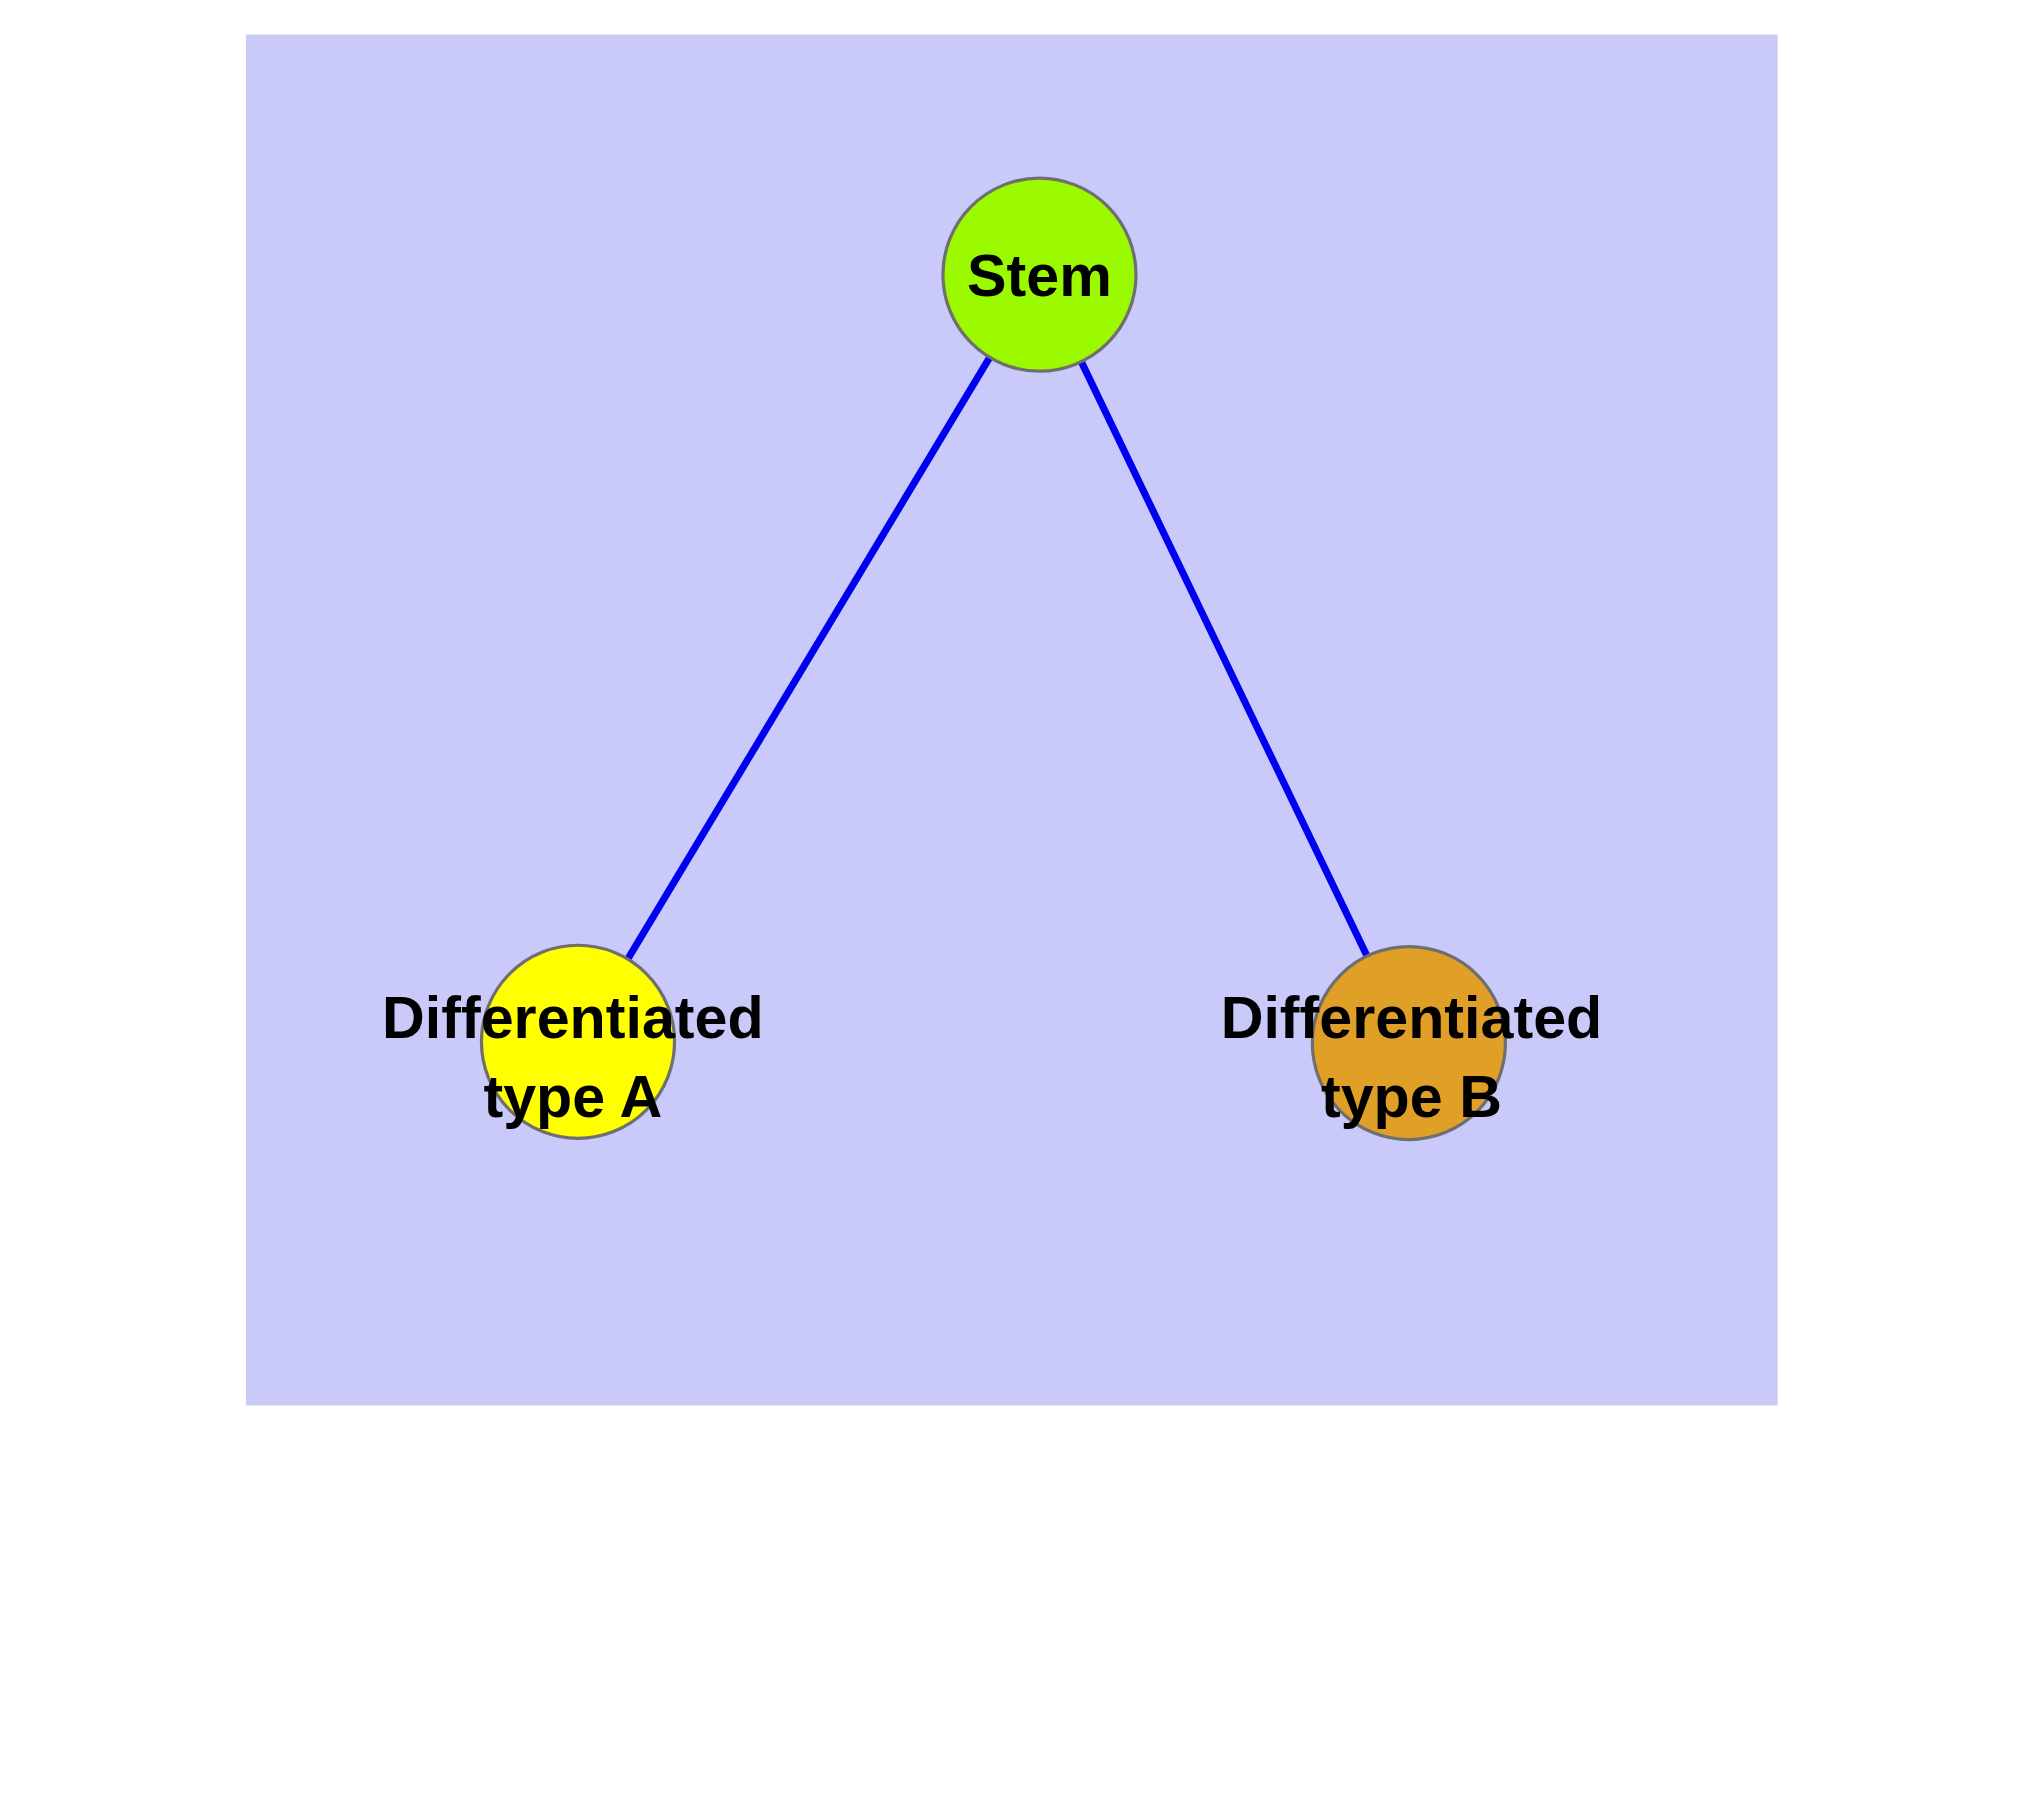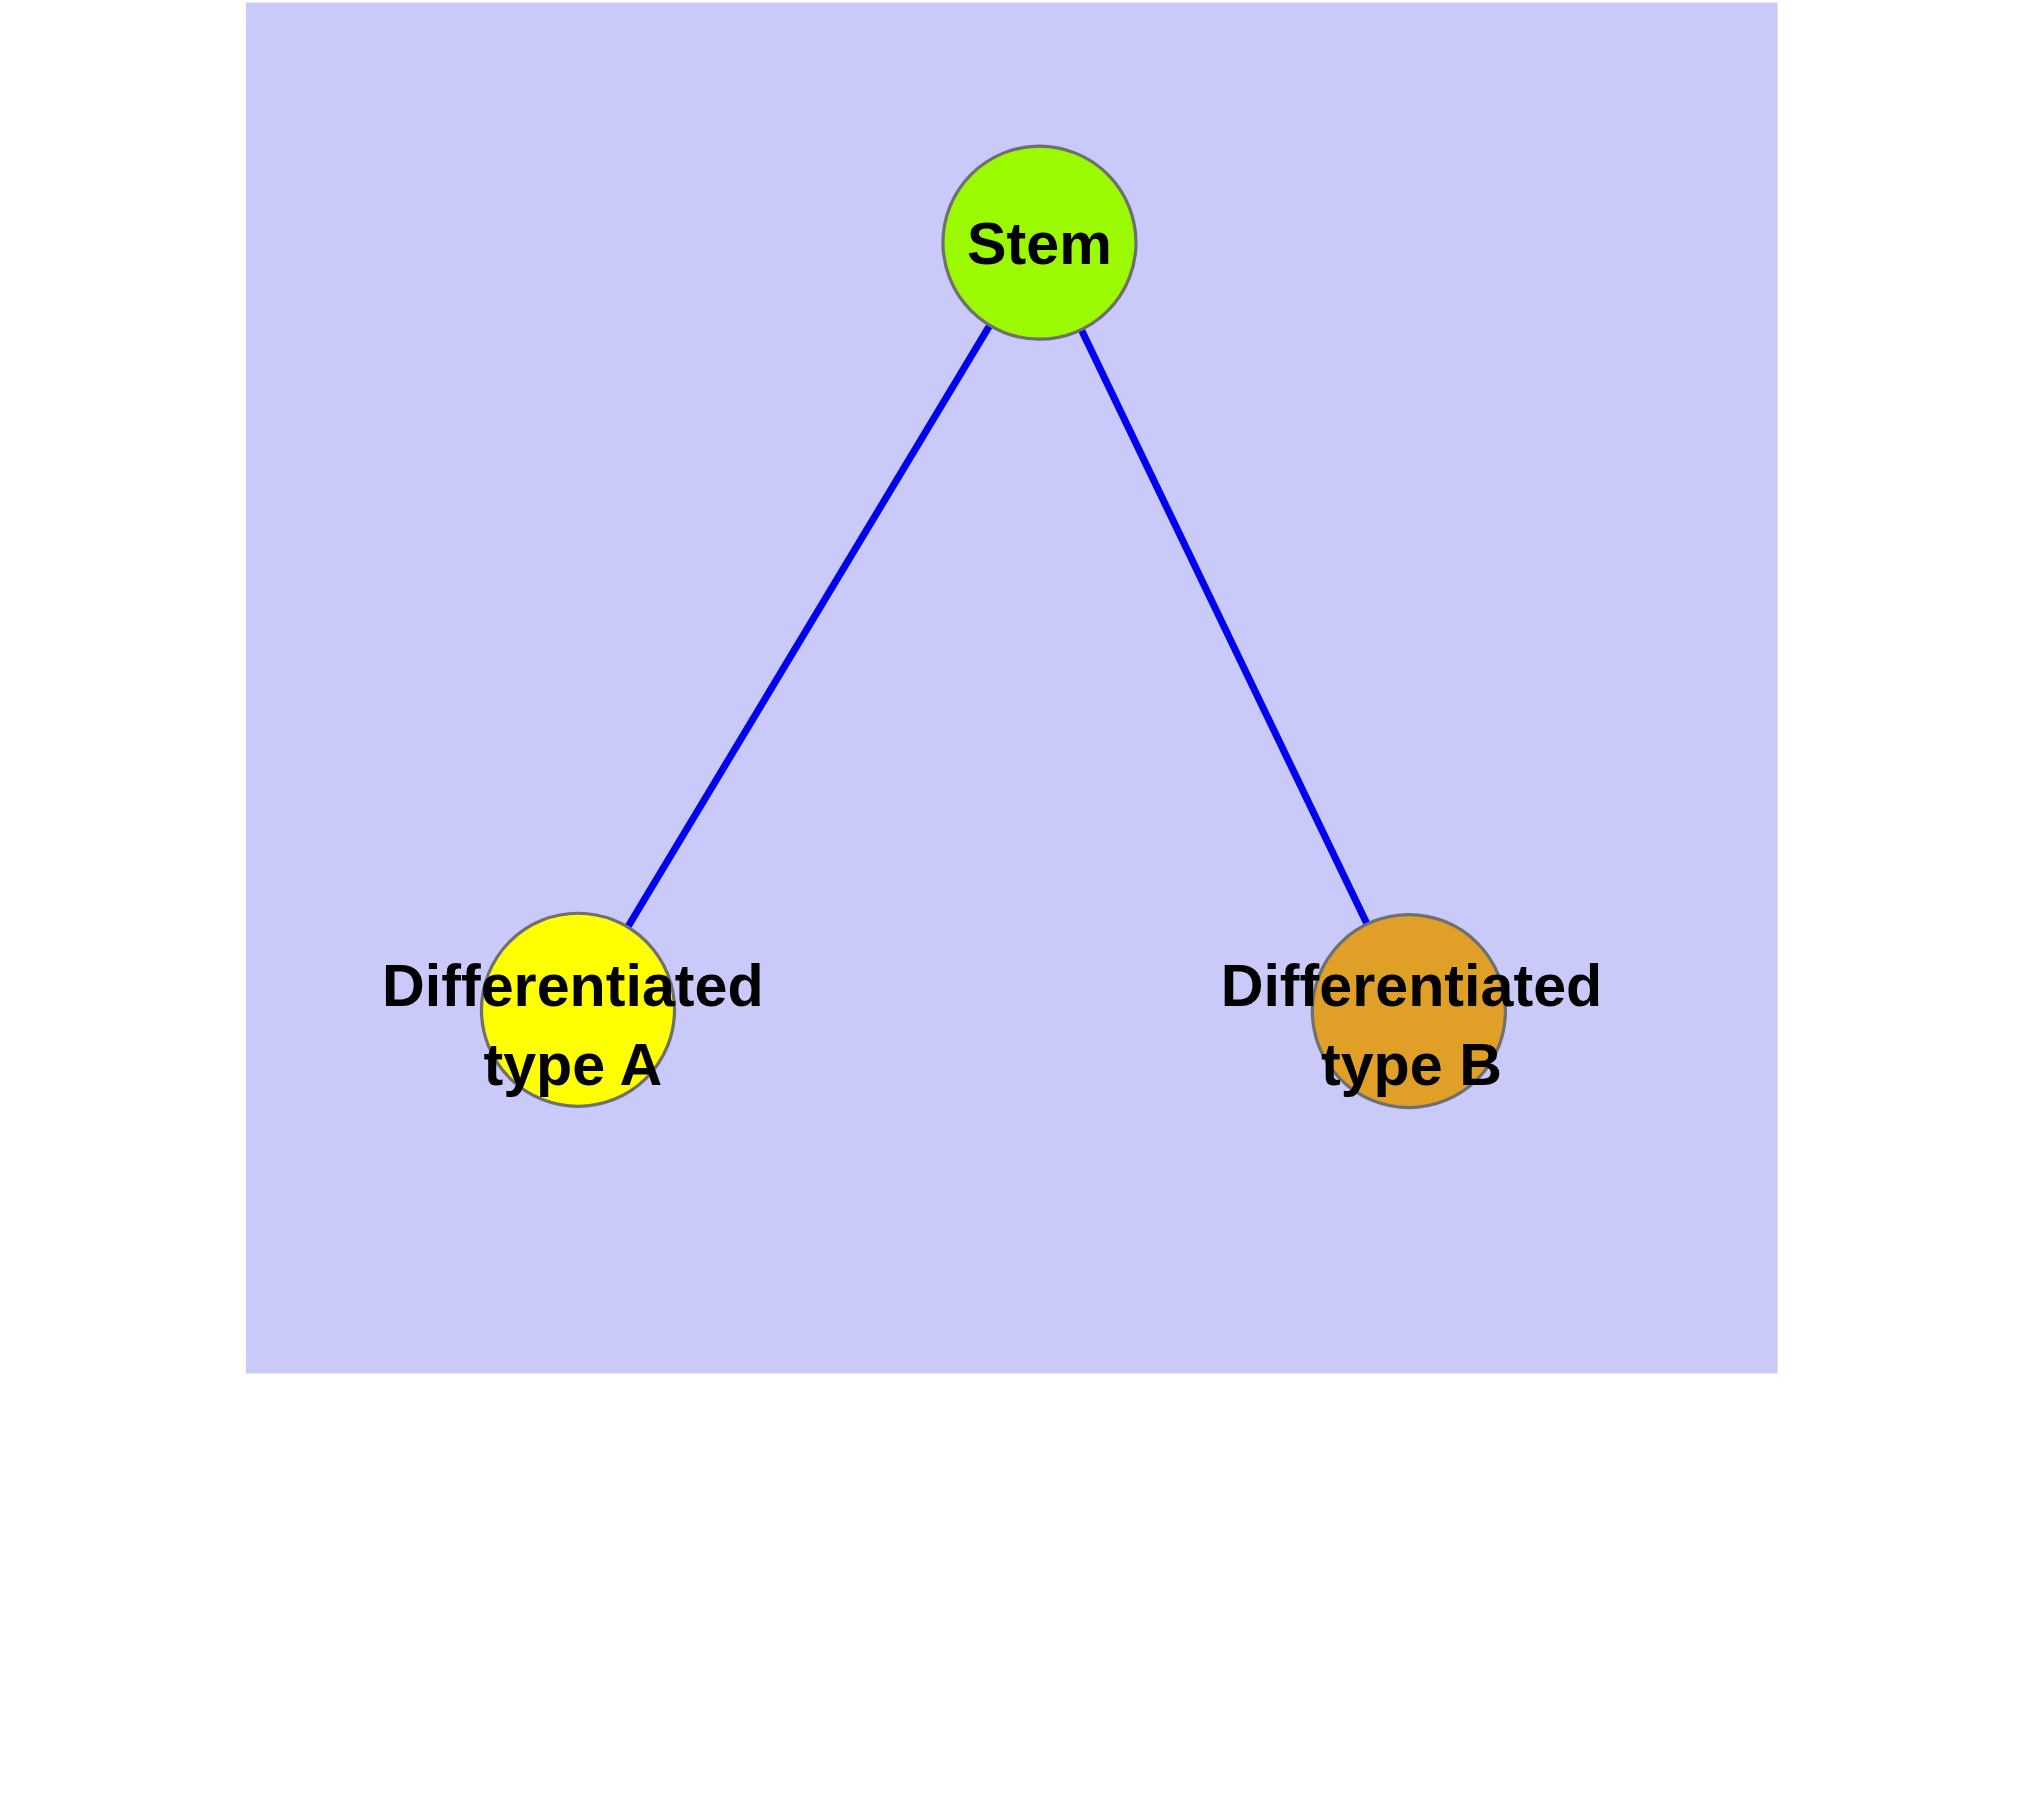--- a/index.html
+++ b/index.html
@@ -5,20 +5,21 @@
   html, body {
     margin: 0;
     padding: 0;
     background: #ffffff;
   }
   .stage {
     position: relative;
     width: 2021px;
     height: 1376px;
     overflow: hidden;
+    margin-top: 32px;
   }
   .stage svg {
     display: block;
     width: 100%;
     height: 100%;
   }
   .node-label {
     font-family: "Liberation Sans", "DejaVu Sans", sans-serif;
     font-weight: bold;
     font-size: 92px;

